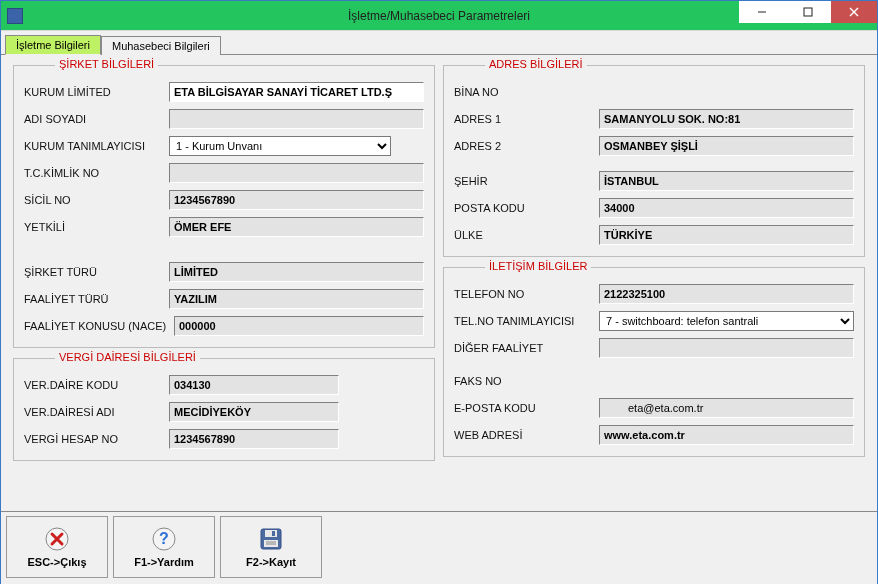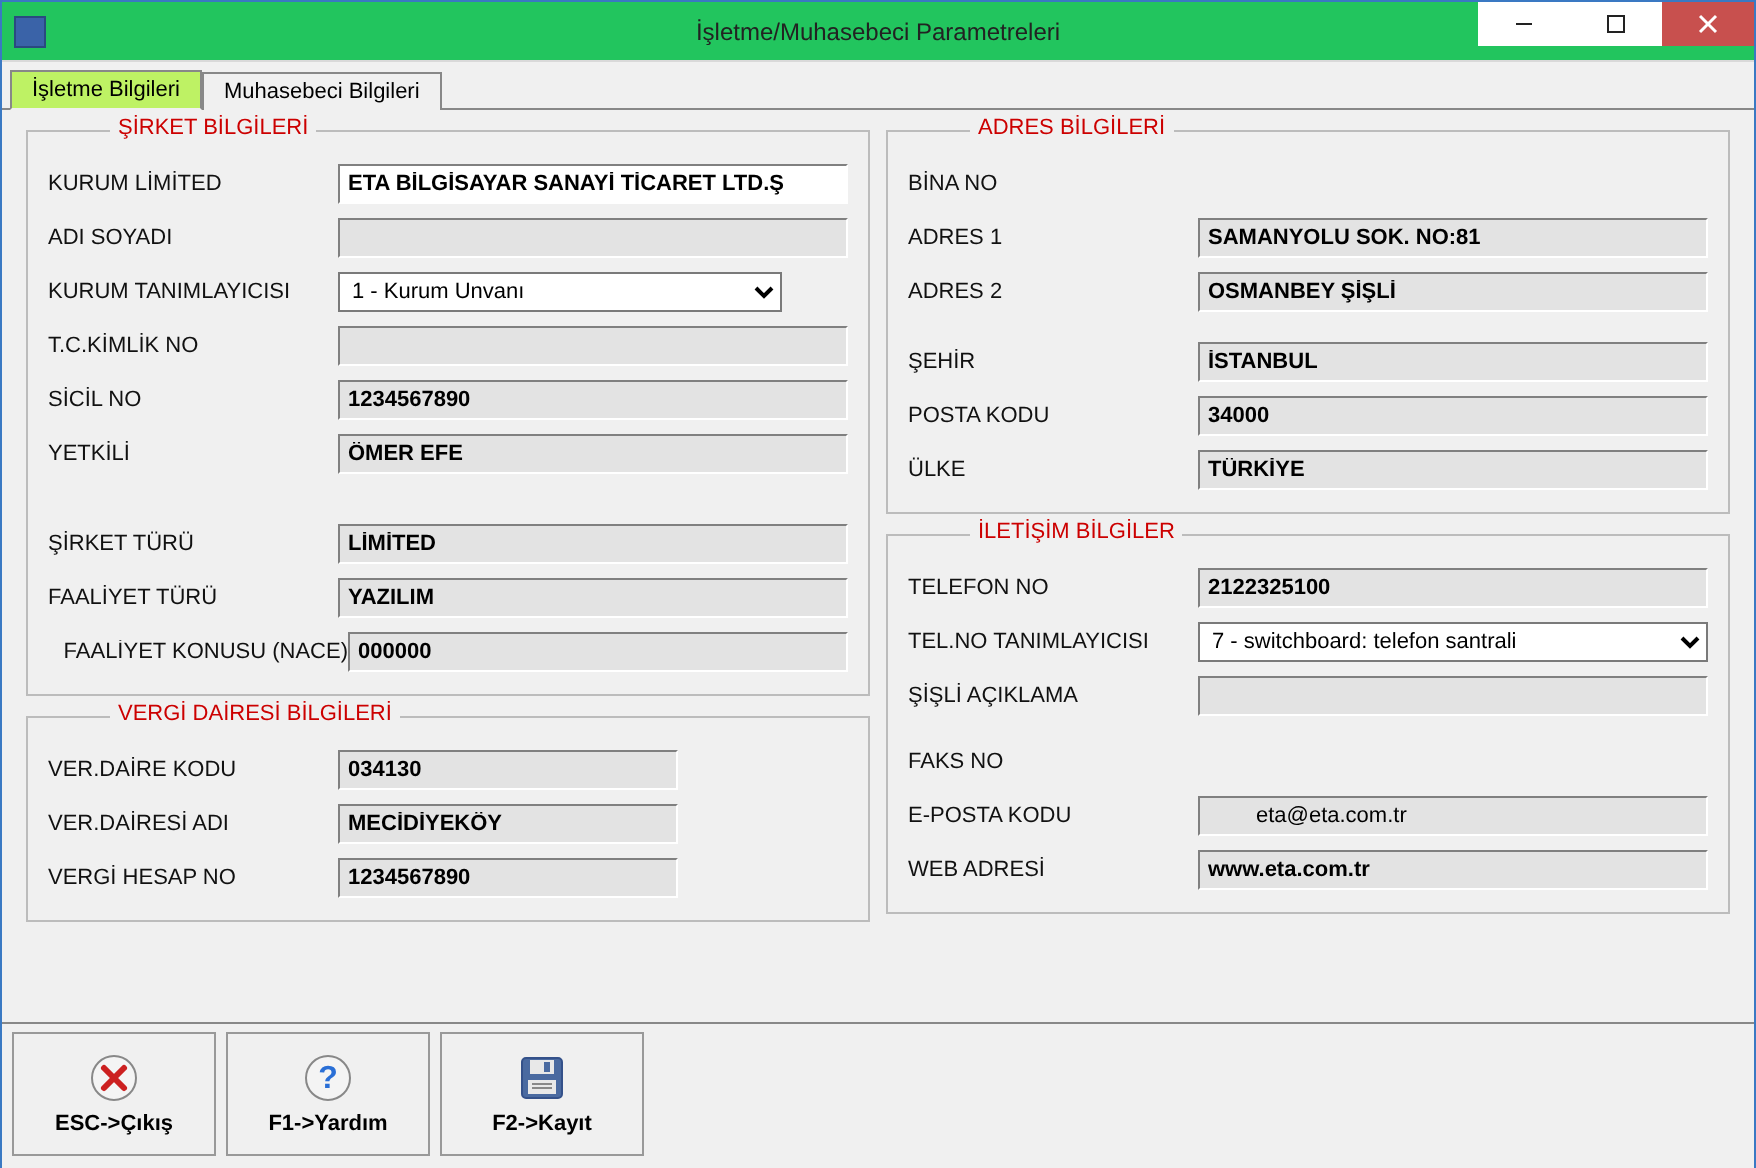--- a/index.html
+++ b/index.html
@@ -243,21 +243,21 @@
 
         <div class="row">
           <div class="lbl">ŞİRKET TÜRÜ</div>
           <div class="val"><input class="txt" value="LİMİTED" style=""></div>
         </div>
         <div class="row">
           <div class="lbl">FAALİYET TÜRÜ</div>
           <div class="val"><input class="txt" value="YAZILIM" style=""></div>
         </div>
         <div class="row">
-          <div class="lbl" style="width:150px; white-space:nowrap; overflow:hidden;text-align:right;">FAALİYET KONUSU (NACE)</div>
+          <div class="lbl" style="width:150px; white-space:nowrap; overflow:hidden;">FAALİYET KONUSU (NACE)</div>
           <div class="val"><input class="txt" value="000000" style=""></div>
         </div>
       </div>
 
       <div class="fieldset">
         <div class="legend">VERGİ DAİRESİ BİLGİLERİ</div>
         <div class="row">
           <div class="lbl">VER.DAİRE KODU</div>
           <div class="val" style="max-width:170px;"><input class="txt" value="034130" style=""></div>
         </div>
@@ -306,21 +306,21 @@
         <div class="legend">İLETİŞİM BİLGİLER</div>
         <div class="row">
           <div class="lbl">TELEFON NO</div>
           <div class="val"><input class="txt" value="2122325100" style=""></div>
         </div>
         <div class="row">
           <div class="lbl">TEL.NO TANIMLAYICISI</div>
           <div class="val"><select class="sel"><option>7 - switchboard: telefon santrali</option></select></div>
         </div>
         <div class="row">
-          <div class="lbl">ŞİŞLİ AÇIKLAMA</div>
+          <div class="lbl">DİĞER FAALİYET</div>
           <div class="val"><input class="txt" value="" style=""></div>
         </div>
         <div class="spacer" style="height:6px;"></div>
         <div class="row">
           <div class="lbl">FAKS NO</div>
         </div>
         <div class="row">
           <div class="lbl">E-POSTA KODU</div>
           <div class="val"><input class="txt" style="font-weight: normal; padding-left: 28px;" value="eta@eta.com.tr"></div>
         </div>

